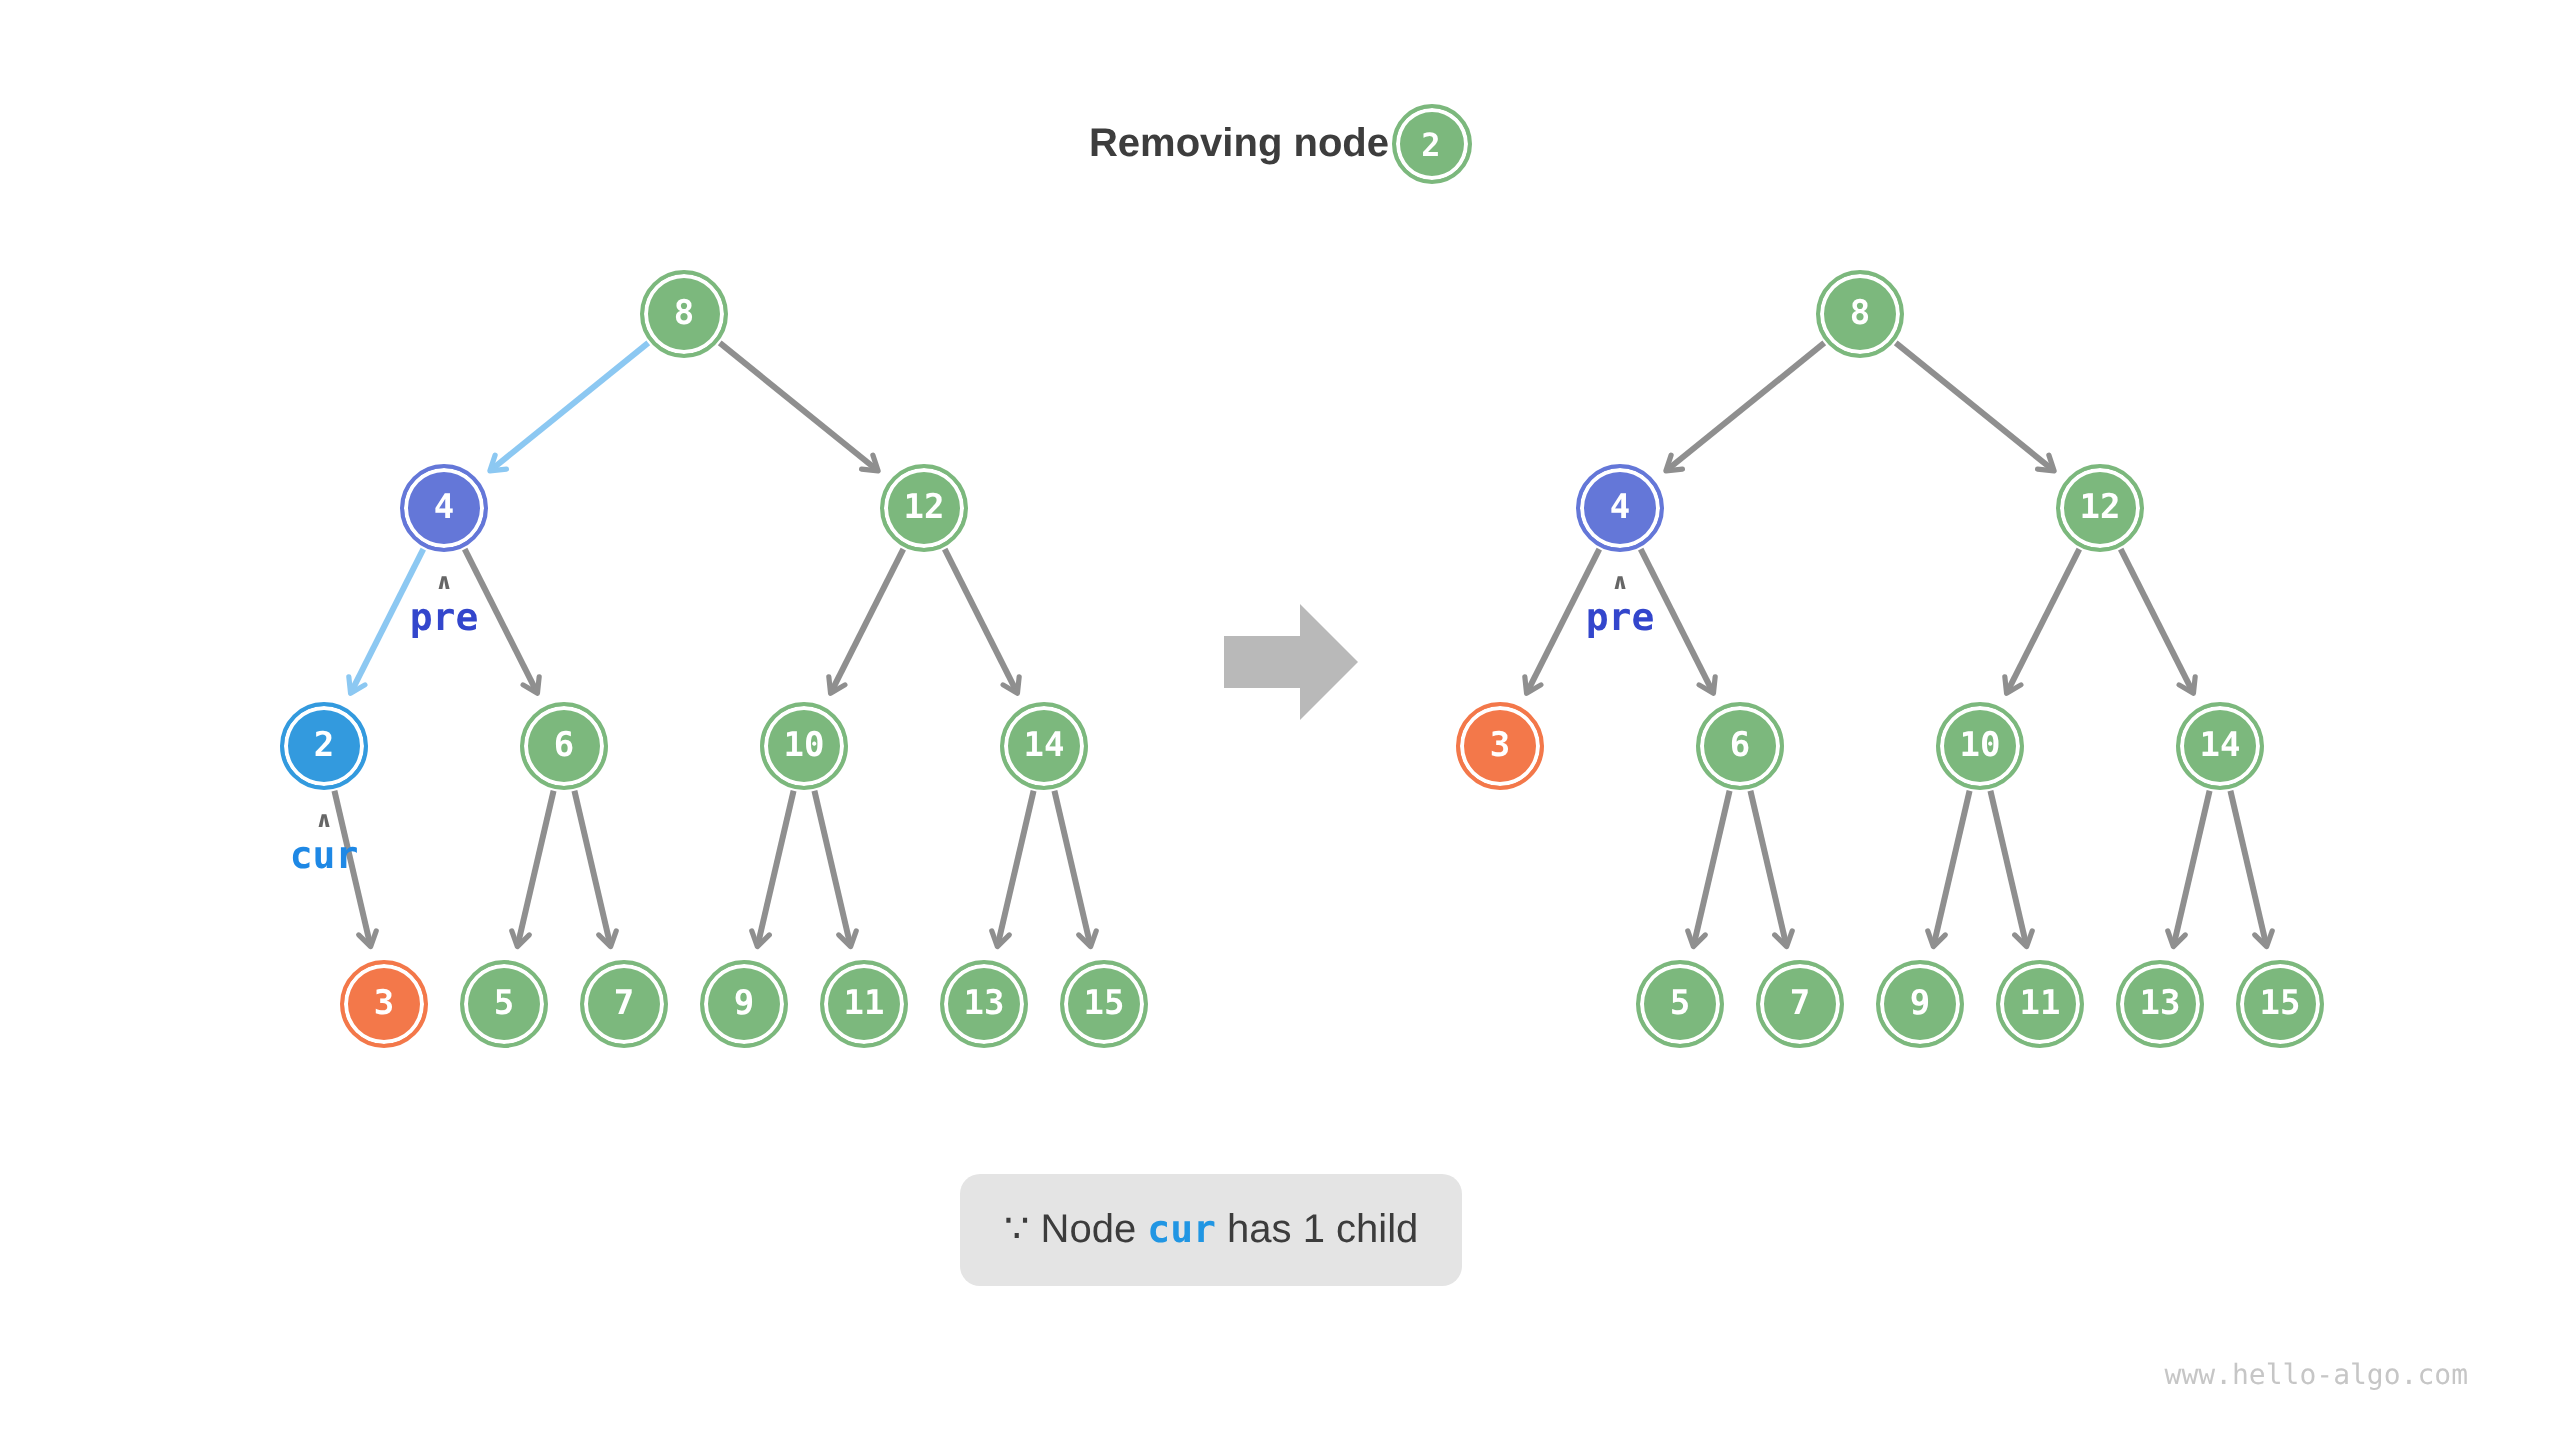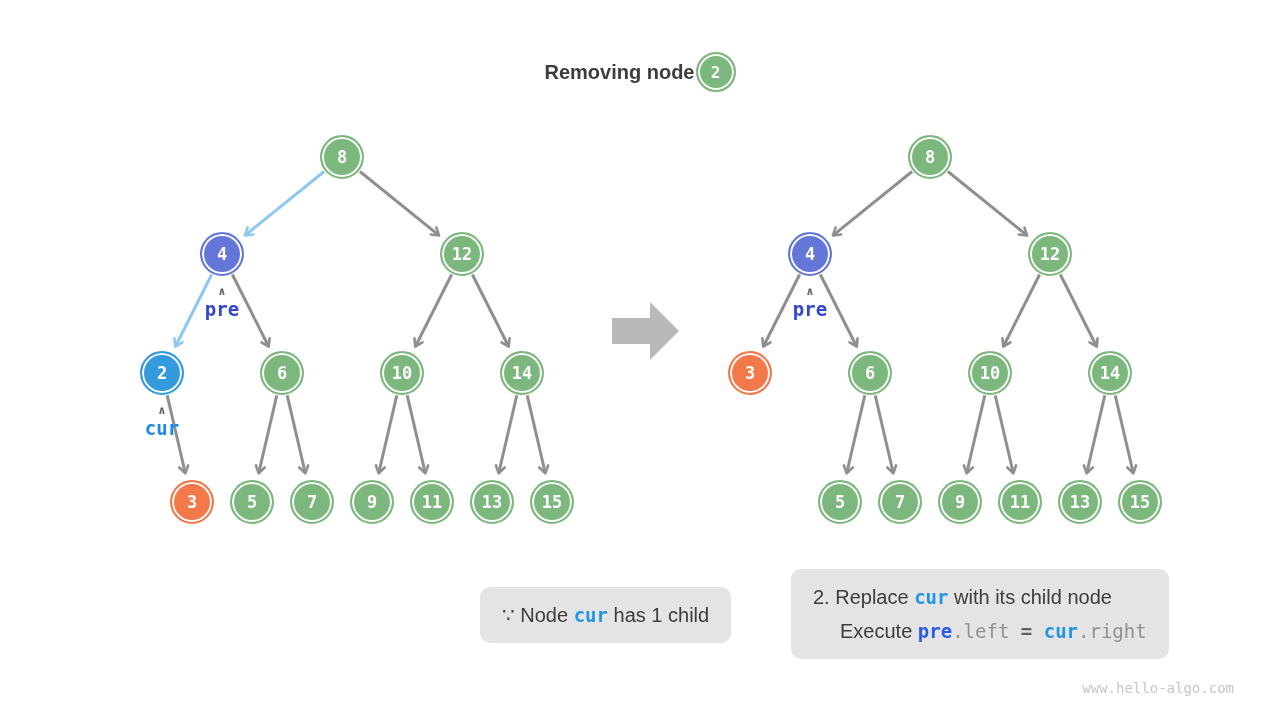--- a/index.html
+++ b/index.html
@@ -109,24 +109,20 @@
       <line x1="995.2098103771864" y1="395.40218462190154" x2="1013.2045951601916" y2="472.77975918882413" stroke="#8f8f8f" stroke-width="3" marker-end="url(#arrow-gray)"></line>
       <line x1="1104.7901896228136" y1="395.40218462190154" x2="1086.7954048398083" y2="472.77975918882413" stroke="#8f8f8f" stroke-width="3" marker-end="url(#arrow-gray)"></line>
       <line x1="1115.2098103771864" y1="395.40218462190154" x2="1133.2045951601917" y2="472.77975918882413" stroke="#8f8f8f" stroke-width="3" marker-end="url(#arrow-gray)"></line>
     </svg>
 
 
   <div class="caption-box" style="left:480px;top:587px;">
     <span class="cap-line"><span>∵ Node </span><span class="code" id="cap2-code" style="color: rgb(33, 150, 227);">cur</span><span> has 1 child</span></span>
   </div>
 
-  <div class="caption-box" style="left:791px;top:569px;">
-    <div class="cap-line"><span>2. Replace </span><span class="code" id="cap3-cur1" style="color: rgb(33, 150, 227);">cur</span><span> with its child node</span></div>
-    <div class="cap-line indent"><span>Execute </span><span class="code" id="cap3-pre" style="color: rgb(46, 91, 230);">pre</span><span class="code-plain">.left</span><span class="code-eq"> = </span><span class="code" id="cap3-cur2" style="color: rgb(33, 150, 227);">cur</span><span class="code-plain">.right</span></div>
-  </div>
 
   <div class="watermark">www.hello-algo.com</div>
 
 <div class="node" style="left: 320px; top: 135px; background: rgb(124, 184, 125); border-color: rgb(124, 184, 125);">8</div>
     <div class="node" style="left: 200px; top: 232px; background: rgb(100, 119, 216); border-color: rgb(100, 119, 216);">4</div>
     <div class="node" style="left: 440px; top: 232px; background: rgb(124, 184, 125); border-color: rgb(124, 184, 125);">12</div>
     <div class="node" style="left: 140px; top: 351px; background: rgb(51, 154, 222); border-color: rgb(51, 154, 222);">2</div>
     <div class="node" style="left: 260px; top: 351px; background: rgb(124, 184, 125); border-color: rgb(124, 184, 125);">6</div>
     <div class="node" style="left: 380px; top: 351px; background: rgb(124, 184, 125); border-color: rgb(124, 184, 125);">10</div>
     <div class="node" style="left: 500px; top: 351px; background: rgb(124, 184, 125); border-color: rgb(124, 184, 125);">14</div>

